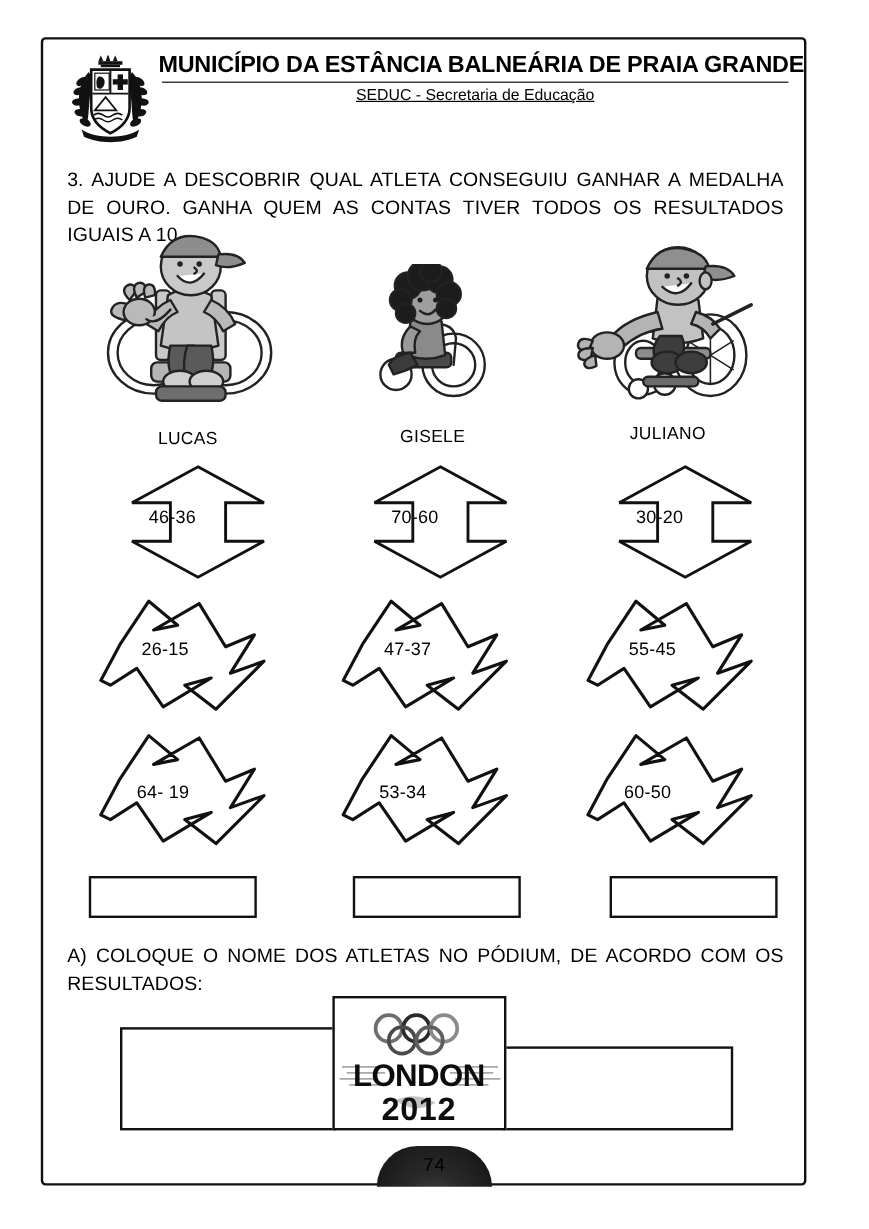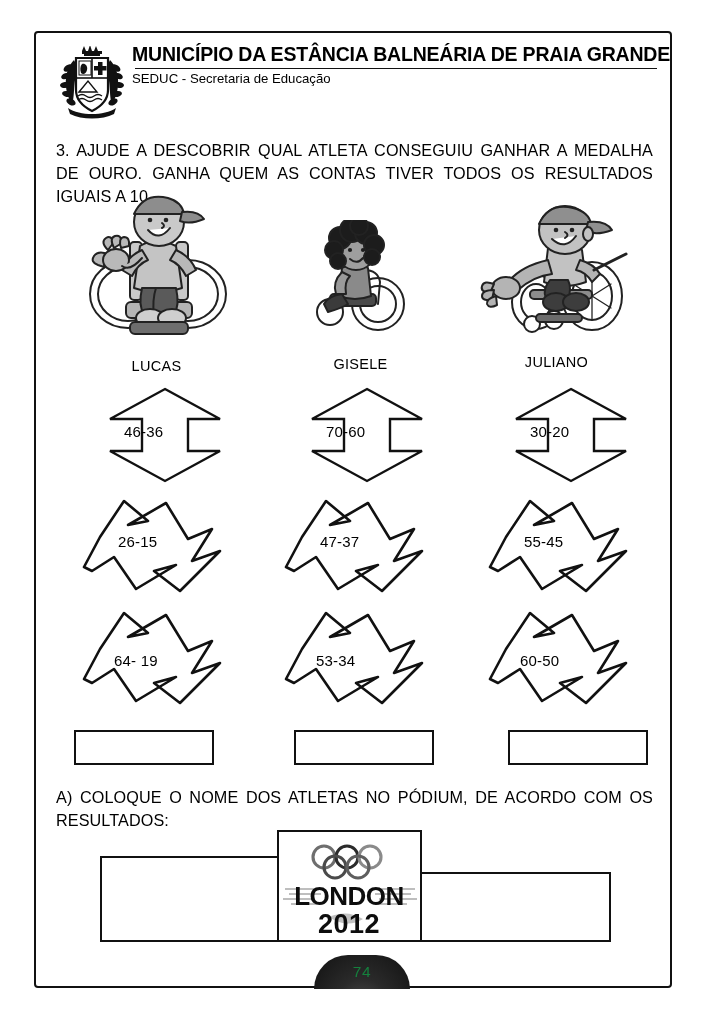--- a/index.html
+++ b/index.html
@@ -42,20 +42,21 @@
     left: 22px;
     top: 12px;
     width: 68px;
     height: 74px;
   }
   .header-text {
     position: absolute;
     left: 96px;
     top: 8px;
     width: 528px;
+    text-align: center;
   }
   .org-title {
     font-size: 19.5px;
     font-weight: bold;
     letter-spacing: -0.2px;
     white-space: nowrap;
     line-height: 24px;
   }
   .title-rule {
     width: 522px;
@@ -64,20 +65,21 @@
     margin: 2px auto 0 auto;
   }
   .org-sub {
     font-size: 13.2px;
     line-height: 19px;
     margin-top: 5px;
   }
   .org-sub2 {
     font-size: 13.2px;
     line-height: 19px;
+    text-decoration: underline;
   }
 
   
   .instruction {
     position: absolute;
     left: 56px;
     top: 139px;
     width: 597px;
     font-size: 16.2px;
     line-height: 23px;
@@ -216,21 +218,21 @@
     height: 68px;
     border-radius: 48px;
     background: radial-gradient(ellipse at 50% 95%, #5a5a5a 0%, #2a2a2a 45%, #111111 100%);
   }
   .page-num .num {
     position: absolute;
     left: 0;
     top: 8px;
     width: 96px;
     text-align: center;
-    color: #15803d;
+    color: #000000;
     font-size: 15.5px;
     letter-spacing: 0.6px;
   }
 </style>
 </head>
 <body>
 
 <div class="page-frame"></div>
 
 <div class="header">

